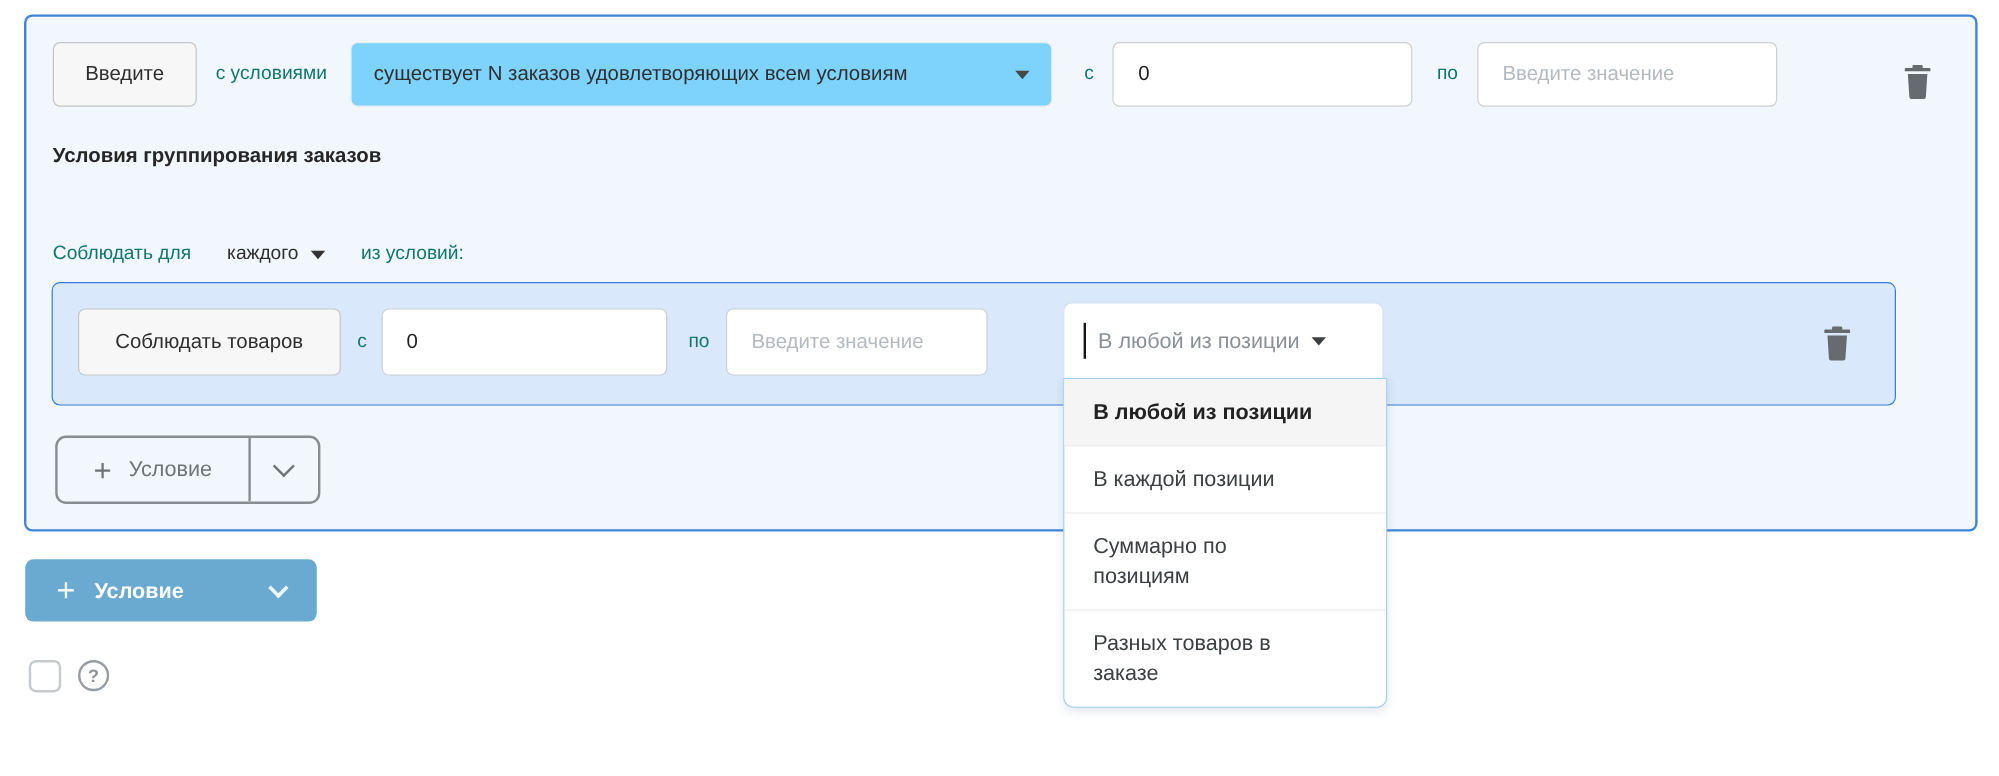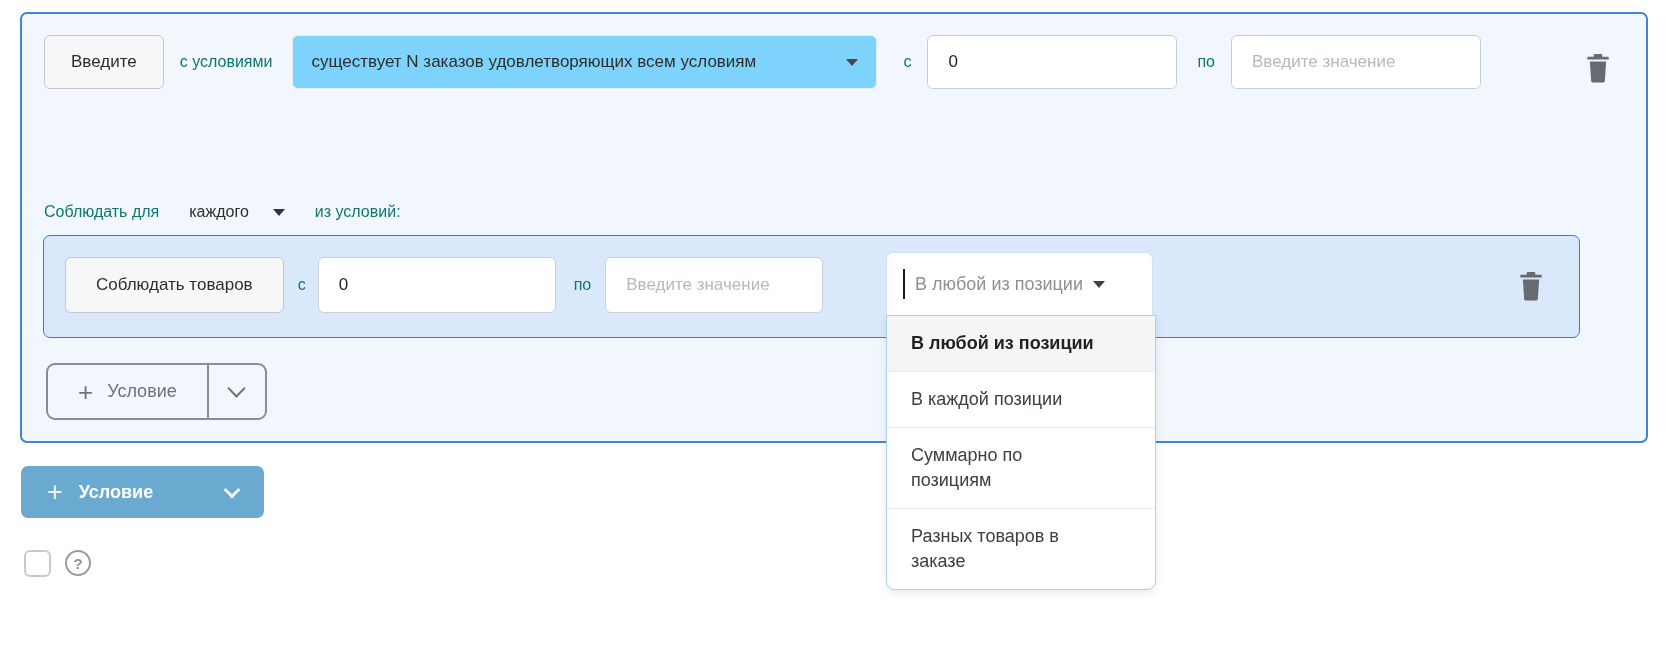--- a/index.html
+++ b/index.html
@@ -30,21 +30,21 @@
     font-family:"Liberation Sans","DejaVu Sans",sans-serif; }
   .text-input::placeholder { color:#b4bac0; }
   .lbl { font-size:16px; color:#0f766e; white-space:nowrap;text-align:center; }
 
   .caret { width:0; height:0; border-left:6px solid transparent; border-right:6px solid transparent;
     border-top:7px solid #44484c; flex:none; }
 
   .heading { position:absolute; left:44px; top:120px; font-size:17px; font-weight:700; color:#262626; }
 
   .match-row { left:44px; top:187px; height:26px;margin-top:12px; }
-  .inline-select { display:flex; align-items:center; gap:24px; margin:0 30px; cursor:pointer;justify-content:space-between; }
+  .inline-select { display:flex; align-items:center; gap:10px; margin:0 30px; cursor:pointer;justify-content:space-between; }
 
   
   .trash-btn { position:absolute; width:26px; height:30px; background:none; border:none;
     cursor:pointer; color:#666b70; padding:0; }
   .trash-top { left:1585px; top:53px; }
   .trash-inner { left:1518px; top:271px; }
   .trash-btn svg { width:100%; height:100%; display:block; }
 
   
   .combobox { position:absolute; left:886px; top:252px; width:267px; height:63px;
@@ -110,20 +110,21 @@
     <input class="text-input" style="width: 250px;" placeholder="Введите значение">
   </div>
 
   <button class="trash-btn trash-top">
     <svg viewBox="0 0 24 28">
       <path fill="currentColor" d="M9 1h6a1 1 0 0 1 1 1v1.4h5.2c.5 0 .8.4.8.8V6H2V4.2c0-.4.3-.8.8-.8H8V2a1 1 0 0 1 1-1z"></path>
       <path fill="currentColor" d="M4.4 8h15.2l-1.2 18.1a1.6 1.6 0 0 1-1.6 1.4H7.2a1.6 1.6 0 0 1-1.6-1.4L4.4 8z"></path>
     </svg>
   </button>
 
+  <div class="heading">Условия группирования заказов</div>
 
   <div class="row match-row">
     <span class="lbl">Соблюдать для</span>
     <span class="inline-select">
       <span>каждого</span>
       <span class="caret" style="border-top-color:#333;"></span>
     </span>
     <span class="lbl">из условий:</span>
   </div>
 

